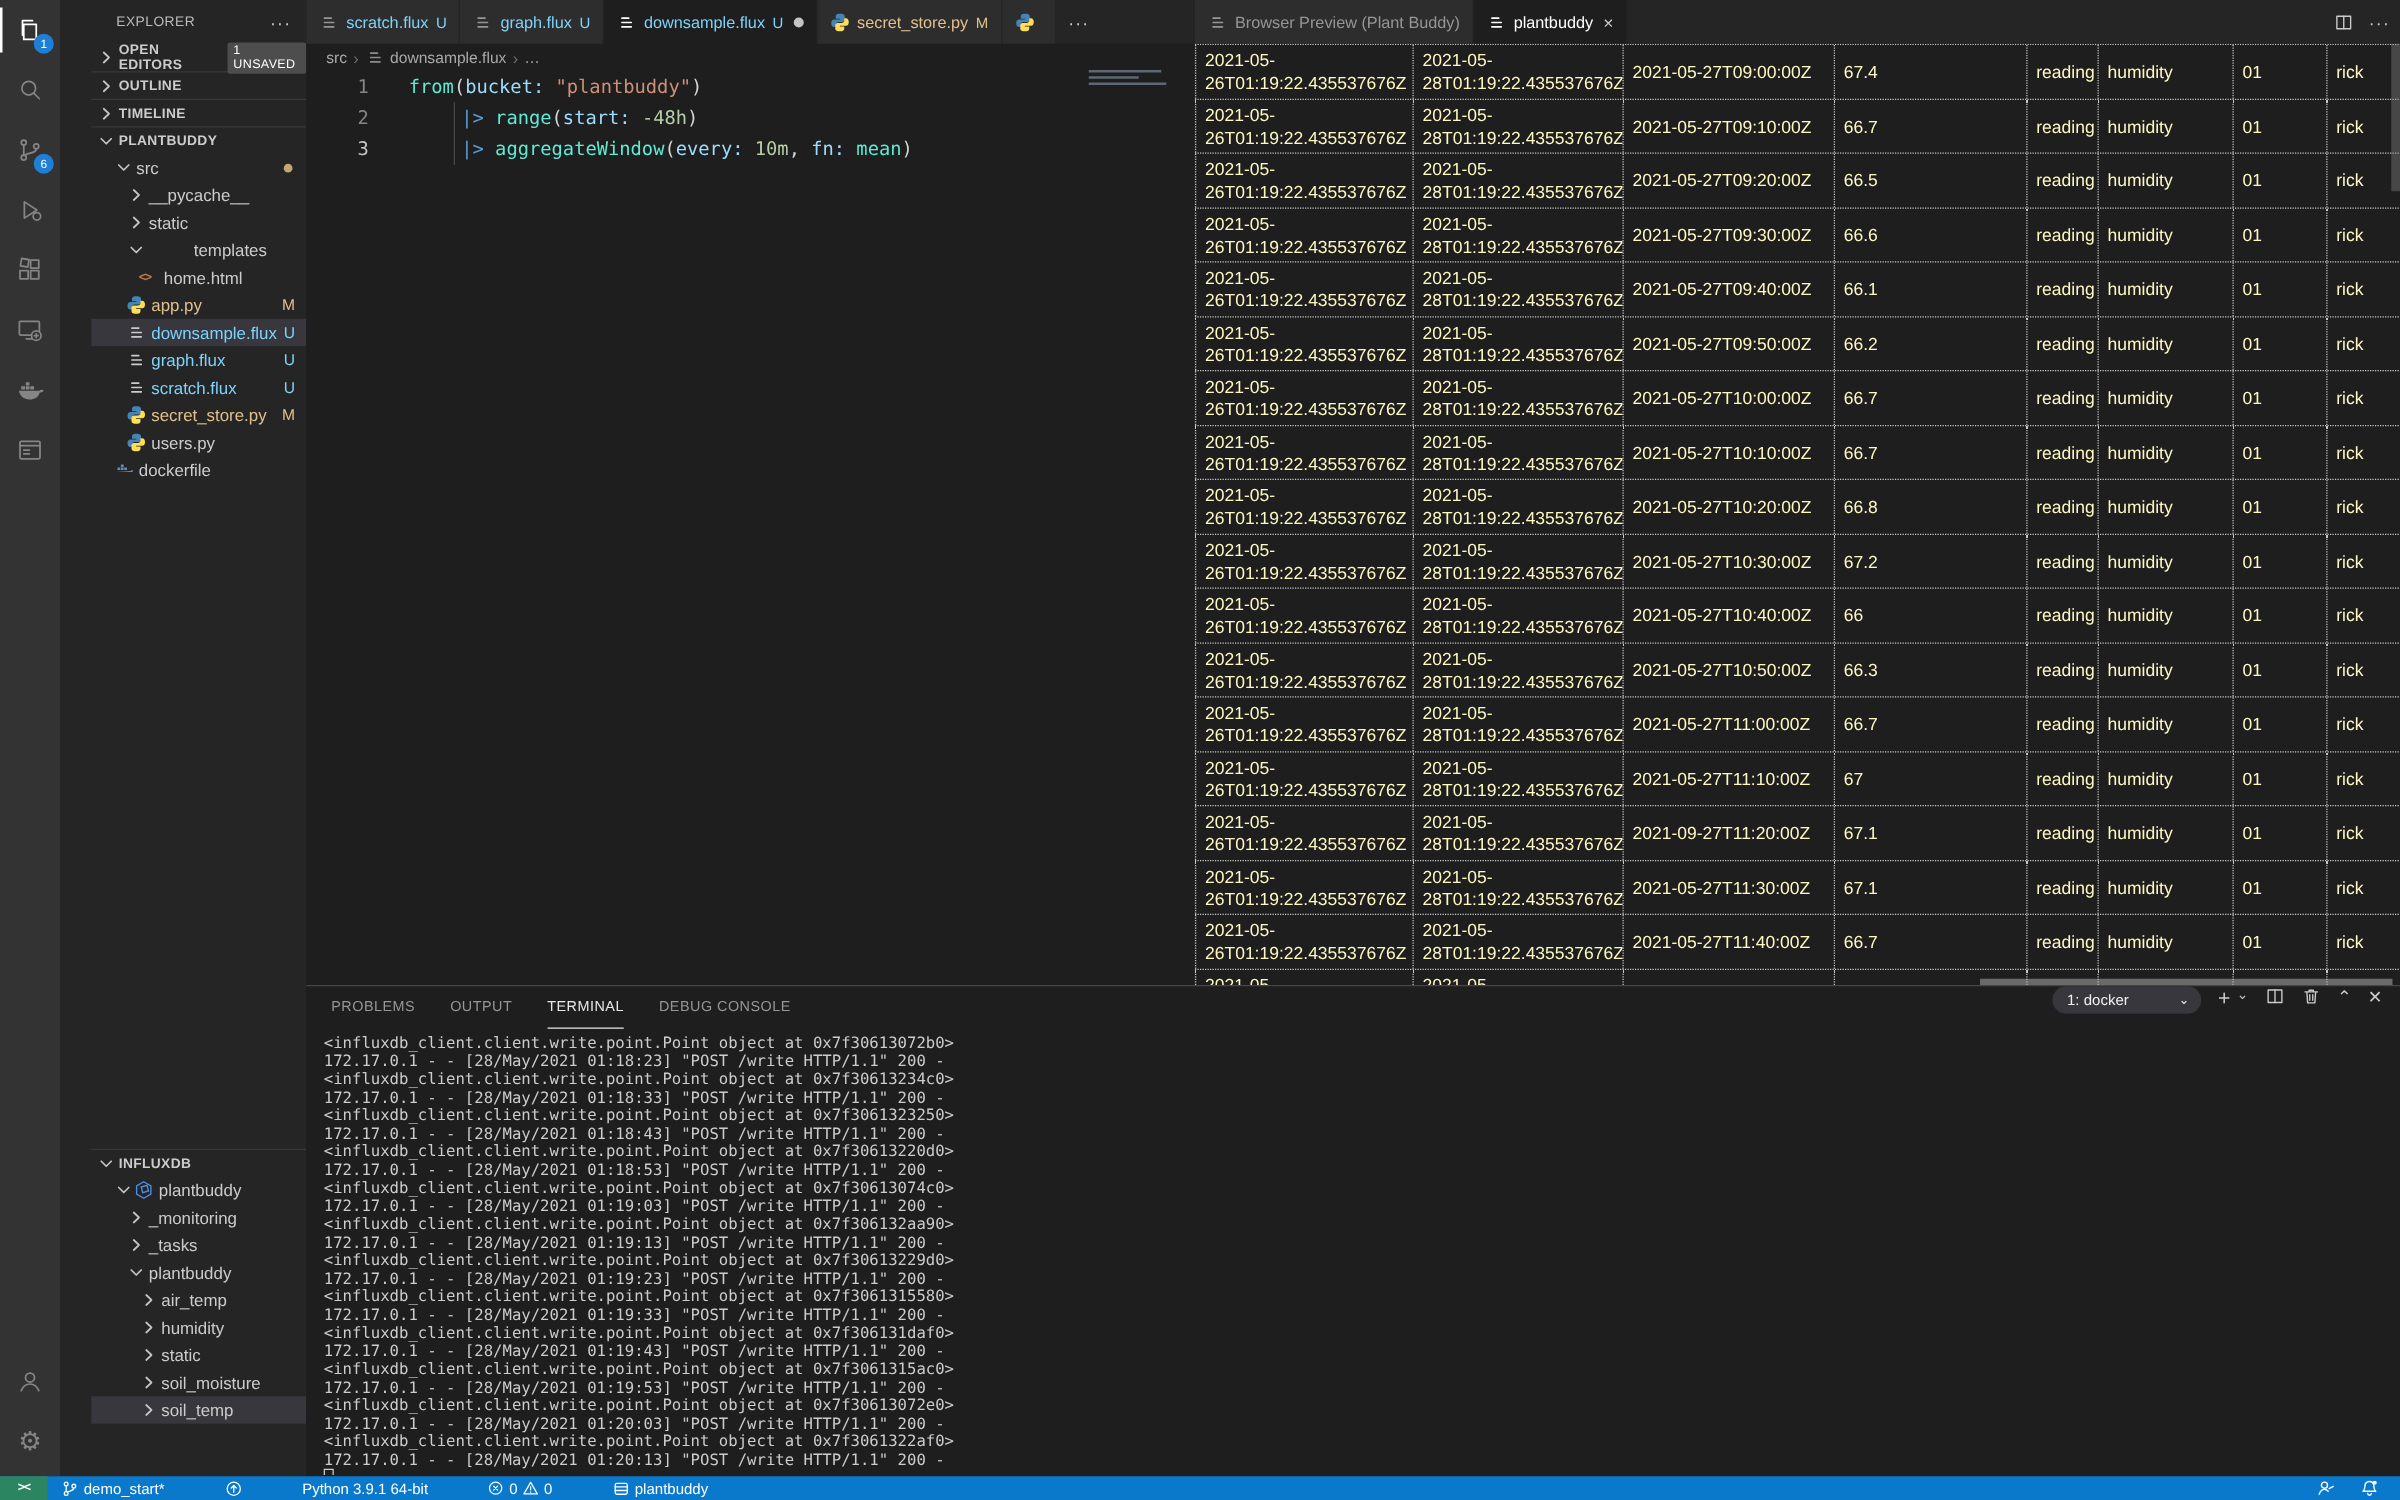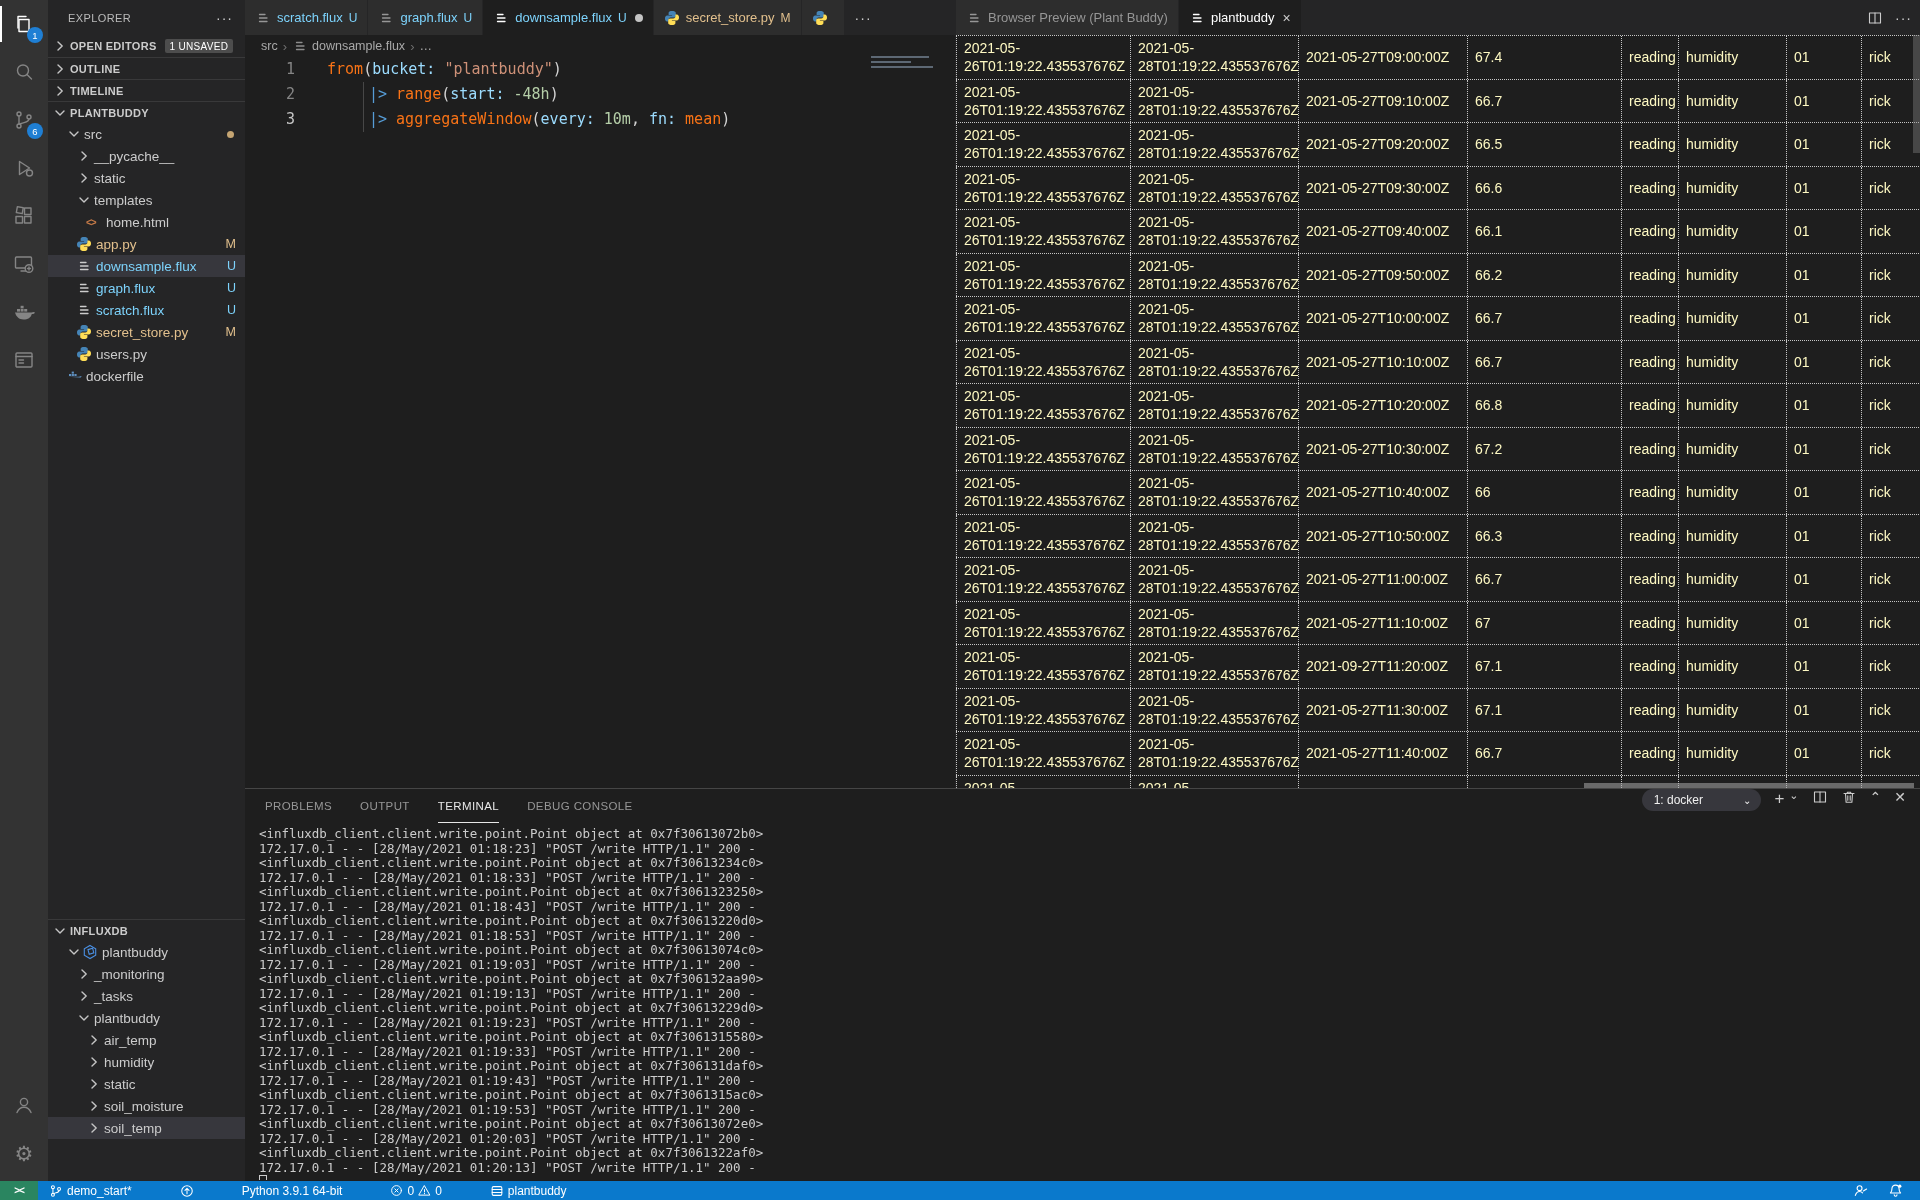--- a/index.html
+++ b/index.html
@@ -11,21 +11,21 @@
   
   .activitybar { position:absolute; left:0; top:0; width:48px; height:1181px; background:#333333; z-index:5; }
   .ab-item { position:relative; width:48px; height:48px; display:flex; align-items:center; justify-content:center; color:#858585; cursor:pointer; }
   .ab-item.active { color:#ffffff; }
   .ab-item.active::before { content:""; position:absolute; left:0; top:6px; bottom:6px; width:2px; background:#ffffff; }
   .ab-badge { position:absolute; right:5px; bottom:5px; min-width:16px; height:16px; border-radius:9px; background:#1f7fd4; color:#fff; font-size:9.5px; display:flex; align-items:center; justify-content:center; padding:0 3px; }
   .ab-bottom { position:absolute; bottom:4px; left:0; width:48px; }
   .gear-glyph { font-size:21px; line-height:1; }
 
   
-  .sidebar { position:absolute; left:48px; top:0; width:197px; height:1181px; background:#252526; color:#cccccc; z-index:4; overflow:hidden; }
+  .sidebar { position:absolute; left:48px; top:0; width:197px; height:1181px; background:#252526; color:#cccccc; z-index:4; overflow:hidden;padding-left:25px; }
   .sb-title { height:35px; display:flex; align-items:center; justify-content:space-between; padding:0 12px 0 20px; font-size:11px; letter-spacing:.4px; color:#bbbbbb; }
   .sb-more { color:#cccccc; font-size:14px; cursor:pointer; letter-spacing:1px; }
   .sb-header { height:22px; display:flex; align-items:center; font-size:11px; font-weight:bold; letter-spacing:.3px; color:#cccccc; padding-left:4px; border-top:1px solid rgba(204,204,204,.12); cursor:pointer; }
   .sb-header.noline { border-top:none; }
   .sb-header .chev { margin-right:2px; }
   .sb-badge { margin-left:8px; background:#4d4d4d; color:#ffffff; font-size:10px; font-weight:normal; padding:1.5px 5px; border-radius:2px; }
   .tree-item { height:22px; display:flex; align-items:center; font-size:13.5px; color:#cccccc; cursor:pointer; position:relative; white-space:nowrap; }
   .tree-item.selected { background:#37373d; }
   .tree-item .chev { flex:0 0 16px; color:#c5c5c5; }
   .tree-item .ficon { flex:0 0 18px; display:flex; align-items:center; }
@@ -55,21 +55,21 @@
   .breadcrumb { height:22px; display:flex; align-items:center; padding-left:16px; font-size:12.5px; color:#a9a9a9; gap:5px; }
   .breadcrumb .sep { color:#6e6e6e; font-size:13px; }
   .breadcrumb .ficon { display:flex; opacity:.8; }
 
   .code { position:relative; font-family:"DejaVu Sans Mono", monospace; font-size:15px; }
   .code-line { height:25px; line-height:25px; display:flex; white-space:pre; }
   .lnum { width:50px; text-align:right; color:#858585; flex:0 0 50px; }
   .lnum.cur { color:#c6c6c6; }
   .ltext { margin-left:32px; }
   .indent { display:inline-block; width:37px; height:25px; border-right:1px solid #474747; margin-right:5px; vertical-align:top; }
-  .tok-fn{color:#f97316} .tok-prop{color:#9cdcfe} .tok-str{color:#ce9178}
+  .tok-fn{color:#5eead4} .tok-prop{color:#9cdcfe} .tok-str{color:#ce9178}
   .tok-num{color:#b5cea8} .tok-op{color:#569cd6} .tok-pln{color:#d4d4d4}
   .minimap { position:absolute; right:12px; top:56px; width:72px; }
   .minimap .mml { height:2px; margin-bottom:3px; background:#6d7b8a; opacity:.8; }
 
   
   .datatable { position:absolute; left:0; top:35px; width:965px; height:753px; overflow:hidden; color:#fef9c3; font-size:14px; }
   .dt-row { display:grid; grid-template-columns:174px 168px 169px 154px 57px 108px 75px 60px; height:43.5px; border-top:1px dotted rgba(255,255,255,.75); }
   .dt-cell { border-left:1px dotted rgba(255,255,255,.75); padding:2px 4px 2px 7px; display:flex; align-items:center; overflow:hidden; line-height:18px; }
   .dt-cell:last-child { border-right:1px dotted rgba(255,255,255,.75); }
   .dt-cell.nw { white-space:nowrap; }
@@ -251,21 +251,21 @@
           <span class="lbl">__pycache__</span>
         </div>
         <div class="tree-item" style="padding-left: 28px;">
           <span class="chev">
             <svg width="16" height="16" viewBox="0 0 16 16" fill="none" stroke="currentColor" stroke-width="1.4" stroke-linecap="round" stroke-linejoin="round">
               <path d="M6 4l4.2 4L6 12"></path>
             </svg>
           </span>
           <span class="lbl">static</span>
         </div>
-        <div class="tree-item" style="padding-left: 28px;">
+        <div class="tree-item" style="padding-left: 28px; gap: 36px;">
           <span class="chev">
             <svg width="16" height="16" viewBox="0 0 16 16" fill="none" stroke="currentColor" stroke-width="1.4" stroke-linecap="round" stroke-linejoin="round">
               <path d="M4 6l4 4 4-4"></path>
             </svg>
           </span>
           <span class="lbl">templates</span>
         </div>
         <div class="tree-item" style="padding-left: 38px;">
           <span class="ficon">
             <span class="html-glyph">&lt;&gt;</span>

